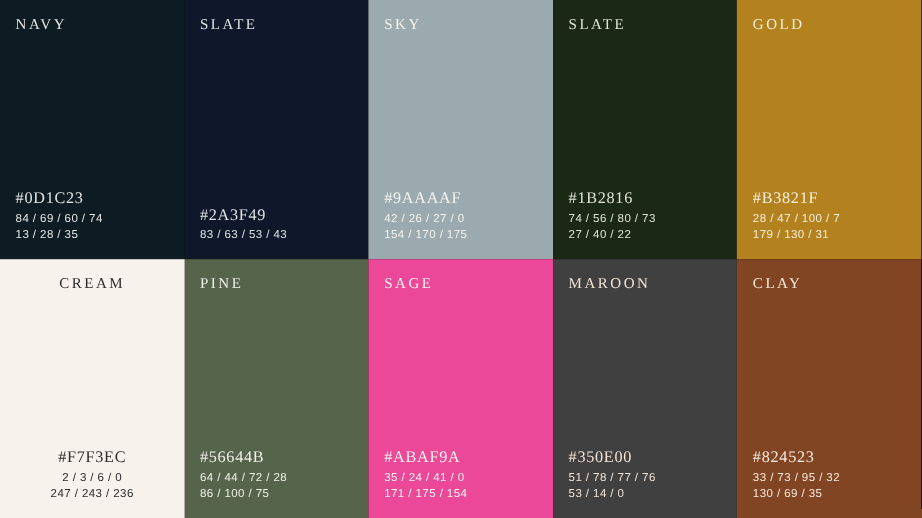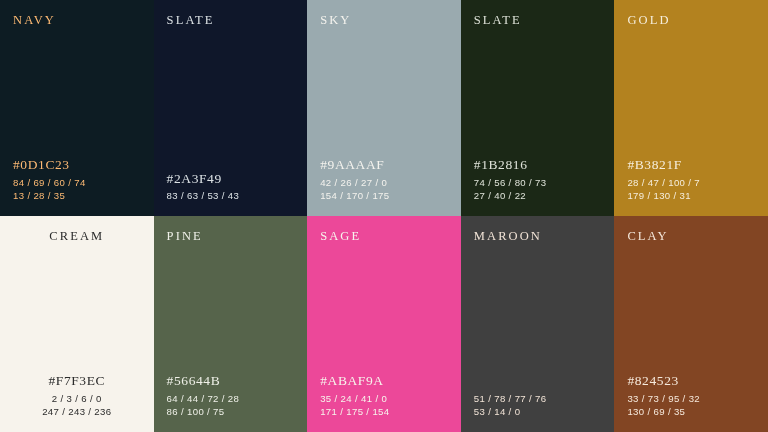--- a/index.html
+++ b/index.html
@@ -50,21 +50,21 @@
     font-size: 9.6px;
     letter-spacing: 0.35px;
     line-height: 1.42;
     white-space: nowrap;
   }
 </style>
 </head>
 <body>
 
 <div id="palette-grid">
-    <div class="swatch" style="background: rgb(13, 28, 35); color: #fdba74; gap: 45px;">
+    <div class="swatch" style="background: rgb(13, 28, 35); color: #e5e5e5; gap: 45px;">
       <div class="swatch-name">NAVY</div>
       <div class="swatch-values">
         <div class="swatch-hex">#0D1C23</div>
         <div class="swatch-cmyk">84 / 69 / 60 / 74</div>
         <div class="swatch-rgb">13 / 28 / 35</div>
       </div>
     </div>
     <div class="swatch" style="background: #0f172a; color: rgb(220, 226, 229); gap: 46px;">
       <div class="swatch-name">SLATE</div>
       <div class="swatch-values">
@@ -116,20 +116,21 @@
       <div class="swatch-name">SAGE</div>
       <div class="swatch-values">
         <div class="swatch-hex">#ABAF9A</div>
         <div class="swatch-cmyk">35 / 24 / 41 / 0</div>
         <div class="swatch-rgb">171 / 175 / 154</div>
       </div>
     </div>
     <div class="swatch" style="background: #404040; color: rgb(241, 227, 214);">
       <div class="swatch-name">MAROON</div>
       <div class="swatch-values">
+        <div class="swatch-hex">#350E00</div>
         <div class="swatch-cmyk">51 / 78 / 77 / 76</div>
         <div class="swatch-rgb">53 / 14 / 0</div>
       </div>
     </div>
     <div class="swatch" style="background: rgb(130, 69, 35); color: rgb(246, 233, 220);">
       <div class="swatch-name">CLAY</div>
       <div class="swatch-values">
         <div class="swatch-hex">#824523</div>
         <div class="swatch-cmyk">33 / 73 / 95 / 32</div>
         <div class="swatch-rgb">130 / 69 / 35</div>

